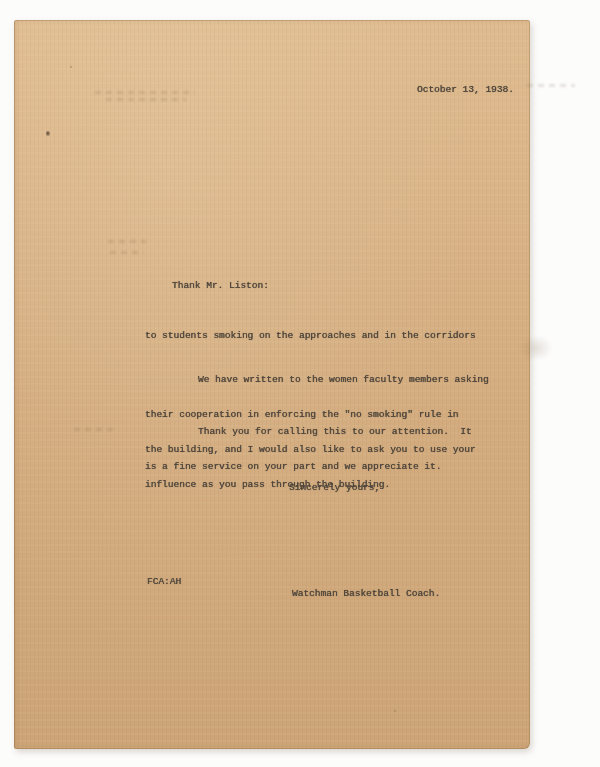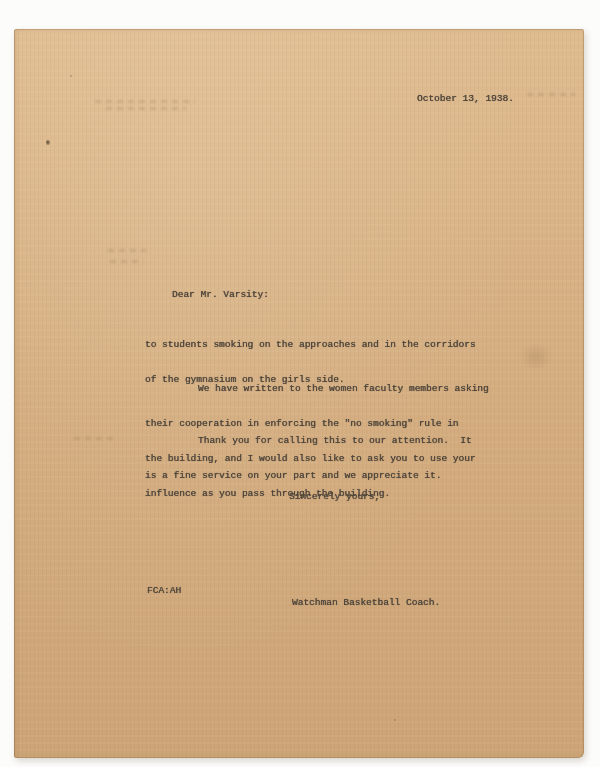--- a/index.html
+++ b/index.html
@@ -15,22 +15,22 @@
     overflow: hidden;
   }
   .scan {
     position: relative;
     width: 600px; height: 767px;
     background: var(--background);
     overflow: hidden;
   }
   .paper {
     position: absolute;
-    left: 14px; top: 29px;
-    width: 570px; height: 729px;
+    left: 14px; top: 20px;
+    width: 516px; height: 729px;
     background-color: var(--paper);
     background-image:
       repeating-linear-gradient(90deg, rgba(125, 85, 45, 0.055) 0 1px, rgba(0,0,0,0) 1px 4px),
       repeating-linear-gradient(0deg, rgba(255, 240, 210, 0.05) 0 2px, rgba(0,0,0,0) 2px 7px),
       linear-gradient(180deg, rgba(255, 236, 202, 0.22) 0%, rgba(0,0,0,0.015) 55%, rgba(115, 78, 40, 0.10) 100%),
       radial-gradient(ellipse at 30% 20%, rgba(255, 240, 215, 0.15), rgba(0,0,0,0) 60%);
     box-shadow:
       inset 0 0 0 1px rgba(130, 90, 50, 0.28),
       inset 2px 0 4px rgba(120, 80, 45, 0.15),
       2px 3px 6px rgba(100, 80, 60, 0.22);
@@ -94,25 +94,24 @@
     <div class="ghost ghost-blotch" style="left:505px; top:315px; width:34px; height:26px;"></div>
     <div class="ghost ghost-dashes" style="left:60px; top:408px; width:40px;"></div>
 
     <div class="speck speck-1"></div>
     <div class="speck speck-2"></div>
     <div class="speck speck-3"></div>
 
     <div class="txt date-line">October 13, 1938.</div>
 
 
-    <div class="txt salutation-line">Dear Mr. Varsity:</div>
+    <div class="txt salutation-line">Thank Mr. Liston:</div>
 
     <div class="txt para-1">
       <div class="line">to students smoking on the approaches and in the corridors</div>
-      <div class="line">of the gymnasium on the girls side.</div>
     </div>
 
     <div class="txt para-2">
       <div class="line indent">We have written to the women faculty members asking</div>
       <div class="line">their cooperation in enforcing the "no smoking" rule in</div>
       <div class="line">the building, and I would also like to ask you to use your</div>
       <div class="line">influence as you pass through the building.</div>
     </div>
 
     <div class="txt para-3">

